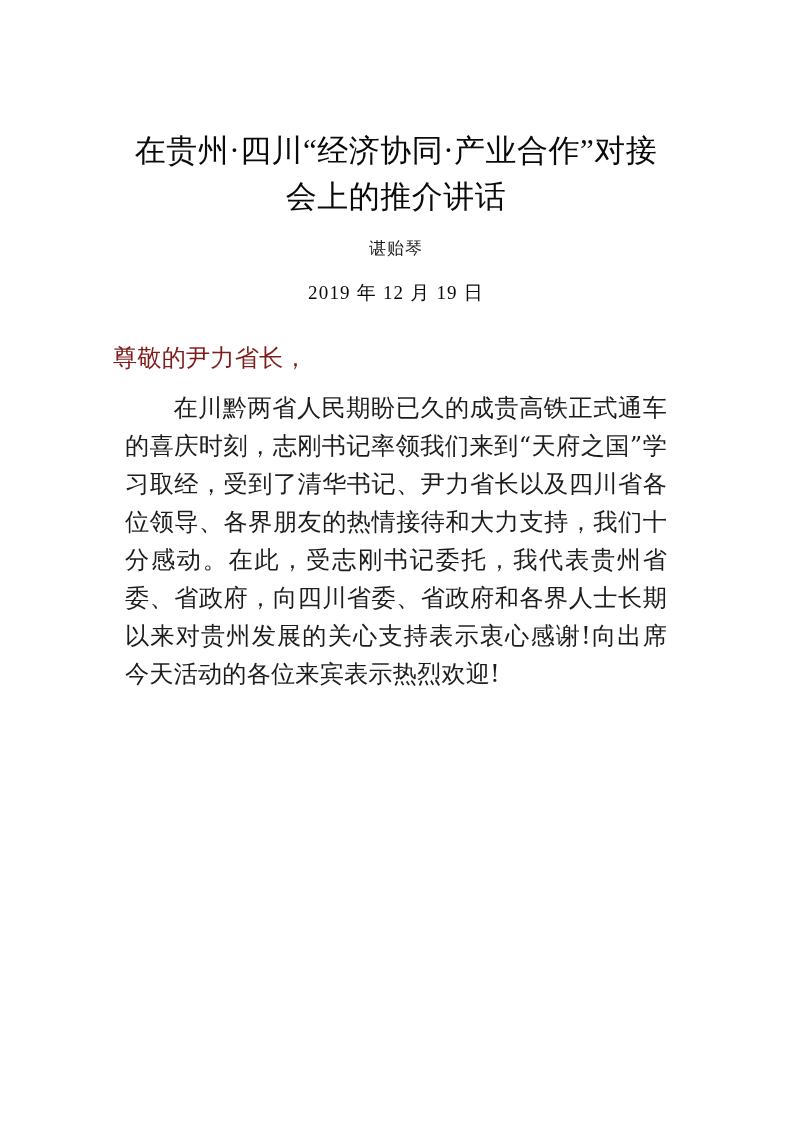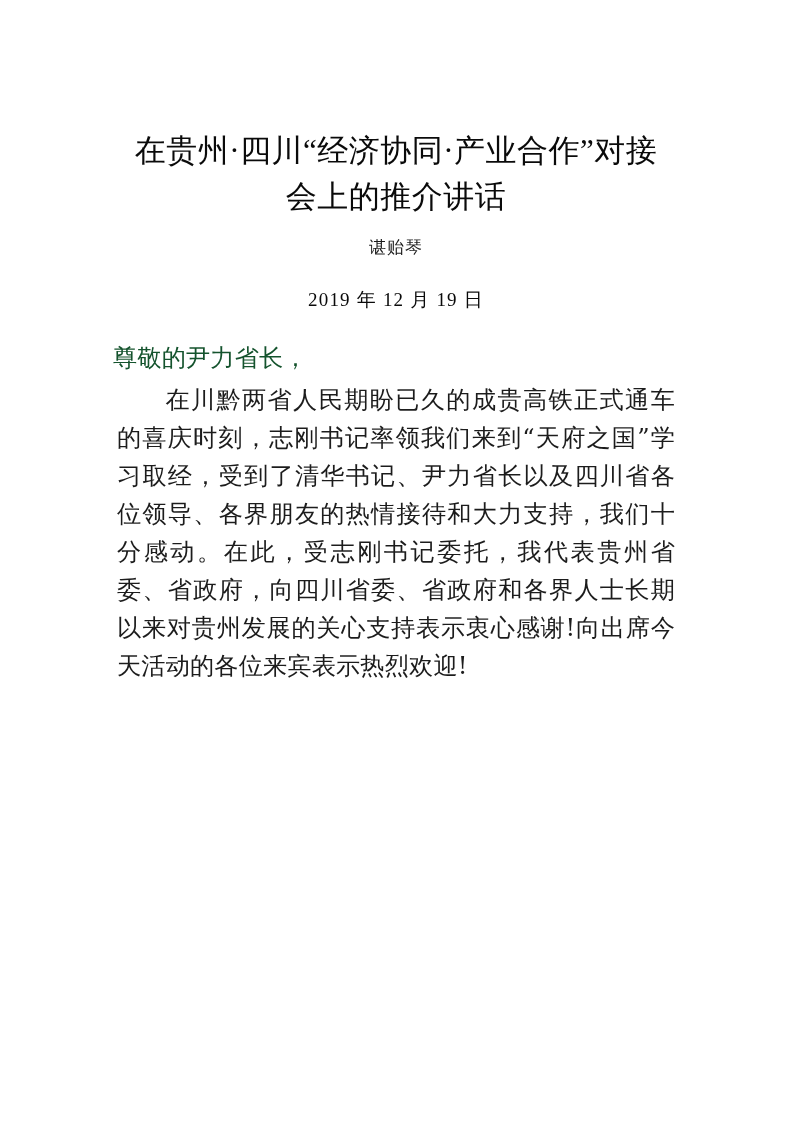--- a/index.html
+++ b/index.html
@@ -38,69 +38,69 @@
     line-height: 46px;
     text-align: center;
     letter-spacing: 0.5px;
     font-weight: 400;
     color: #0a0a0a;
     margin: 0;
     white-space: pre-line;
   }
 
   .doc-author {
-    font-family: Liberation Mono, monospace;
+    font-family: Liberation Serif, serif;
     font-size: 17px;
     line-height: 30px;
     text-align: center;
     margin: 14px 0 2px 0;
     letter-spacing: 1px;
     color: #1a1a1a;
   }
 
   .doc-date {
     font-family: "Liberation Serif", "DejaVu Serif", serif;
     font-size: 19px;
     line-height: 30px;
     text-align: center;
-    margin: 21px 0 0 0;
+    margin: 14px 0 0 0;
     letter-spacing: 1.2px;
     color: #0a0a0a;
   }
 
   
   .body-block {
     position: absolute;
     left: 113px;
     top: 339px;
     width: 566px;
   }
 
   .para {
     font-family: "DejaVu Serif", "Liberation Serif", serif;
     font-size: 24.2px;
     line-height: 38px;
     text-align: justify;
     text-justify: inter-character;
-    margin: 4px;
+    margin: 12px;
     color: #1c1c1c;
     letter-spacing: 0.15px;
     word-break: break-all;
   }
 
   .para.indent {
     text-indent: 2em;
   }
 
   .salutation {
     font-family: "DejaVu Serif", "Liberation Serif", serif;
     font-size: 24.2px;
     line-height: 38px;
     margin: 0;
-    color: #14532d;
+    color: #7f1d1d;
     letter-spacing: 0.15px;
     text-align: left;
   }
 </style>
 </head>
 <body>
 
 <div class="page">
 
   <div class="title-block">

